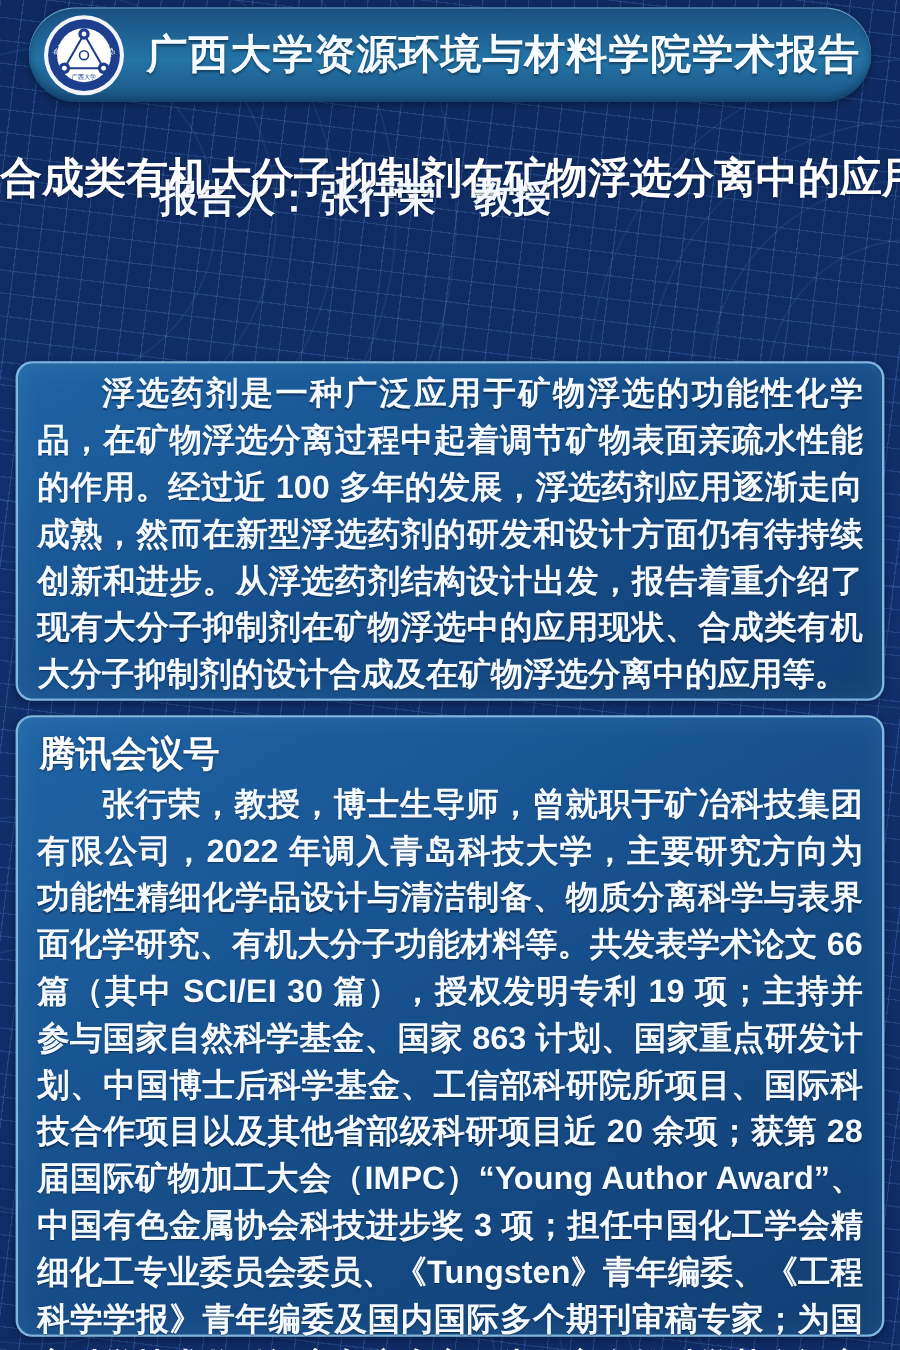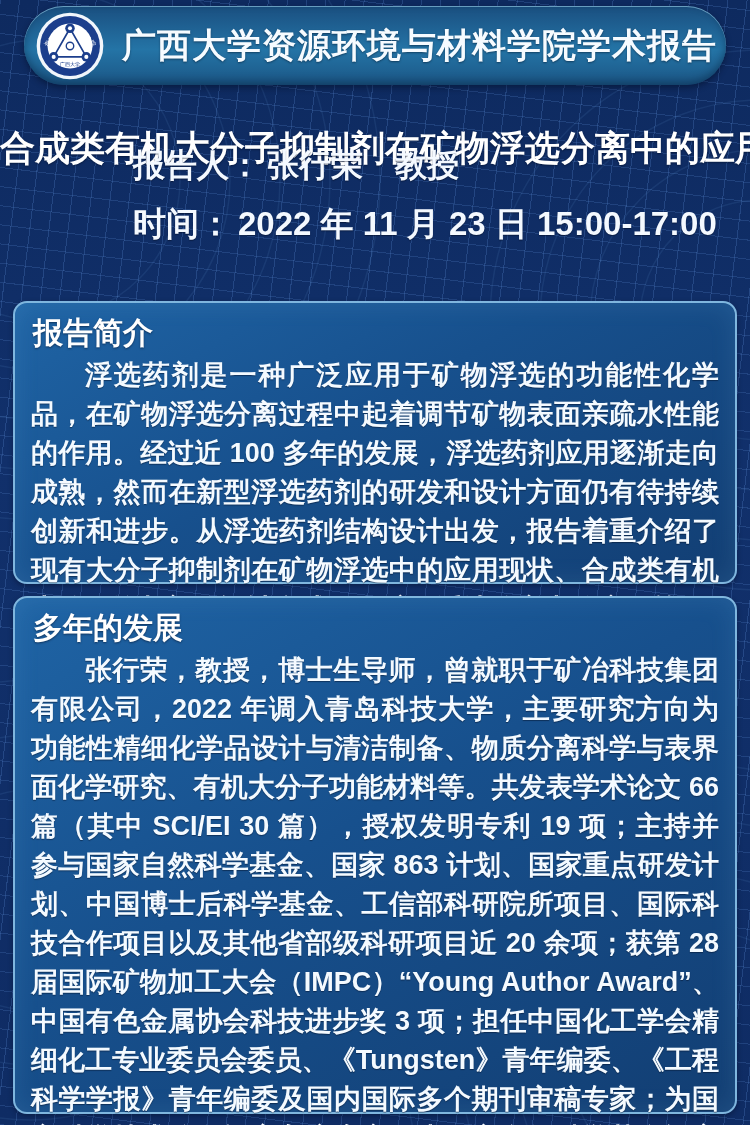--- a/index.html
+++ b/index.html
@@ -127,27 +127,23 @@
       <text x="50" y="79" font-size="7.5" fill="#1c3e8c" text-anchor="middle" font-family="Liberation Sans, sans-serif">广西大学</text>
     </svg>
     <h1 class="banner-title">广西大学资源环境与材料学院学术报告</h1>
   </header>
 
   <h2 class="main-title">合成类有机大分子抑制剂在矿物浮选分离中的应用</h2>
 
   <div class="info-line info-speaker">
     <span class="lbl">报告人：</span><span class="val">张行荣　教授</span>
   </div>
-  <div class="info-line info-time">
-    <span class="lbl">时间：</span><span class="val">2022 年 11 月 23 日 15:00-17:00</span>
-  </div>
 
   <section class="panel panel-abstract">
-    <h3>报告简介</h3>
     <p>浮选药剂是一种广泛应用于矿物浮选的功能性化学品，在矿物浮选分离过程中起着调节矿物表面亲疏水性能的作用。经过近 100 多年的发展，浮选药剂应用逐渐走向成熟，然而在新型浮选药剂的研发和设计方面仍有待持续创新和进步。从浮选药剂结构设计出发，报告着重介绍了现有大分子抑制剂在矿物浮选中的应用现状、合成类有机大分子抑制剂的设计合成及在矿物浮选分离中的应用等。</p>
   </section>
 
   <section class="panel panel-speaker">
-    <h3>多年的发展</h3>
+    <h3>腾讯会议号</h3>
     <p>张行荣，教授，博士生导师，曾就职于矿冶科技集团有限公司，2022 年调入青岛科技大学，主要研究方向为功能性精细化学品设计与清洁制备、物质分离科学与表界面化学研究、有机大分子功能材料等。共发表学术论文 66 篇（其中 SCI/EI 30 篇），授权发明专利 19 项；主持并参与国家自然科学基金、国家 863 计划、国家重点研发计划、中国博士后科学基金、工信部科研院所项目、国际科技合作项目以及其他省部级科研项目近 20 余项；获第 28 届国际矿物加工大会（IMPC）“Young Author Award”、中国有色金属协会科技进步奖 3 项；担任中国化工学会精细化工专业委员会委员、《Tungsten》青年编委、《工程科学学报》青年编委及国内国际多个期刊审稿专家；为国家科学技术奖励评审入库专家；为国家自然科学基金评审专家。</p>
   </section>
 
 </div>
 
 </body></html>

